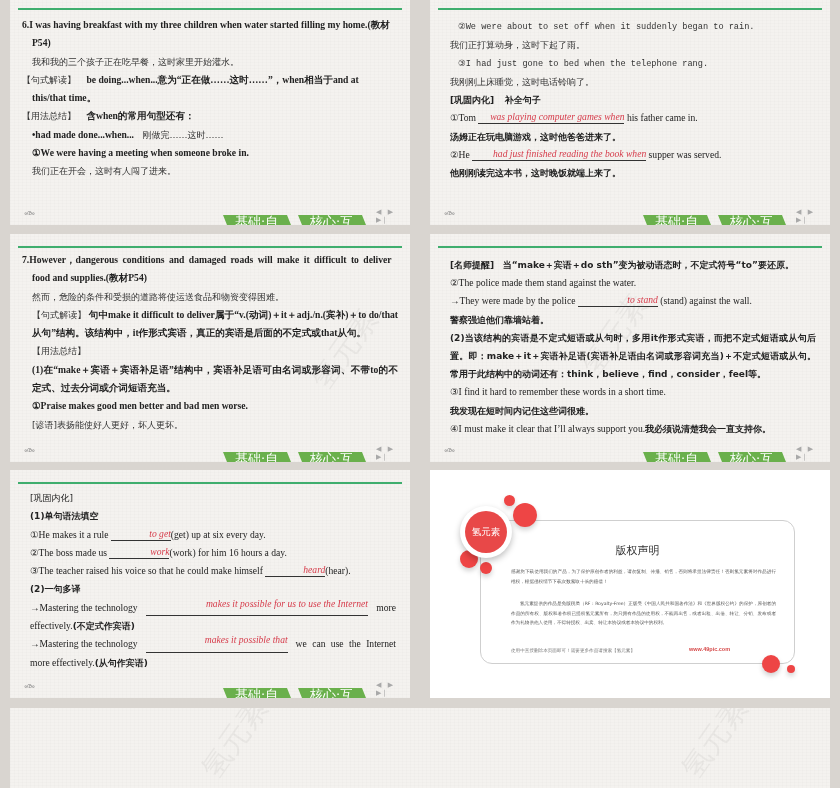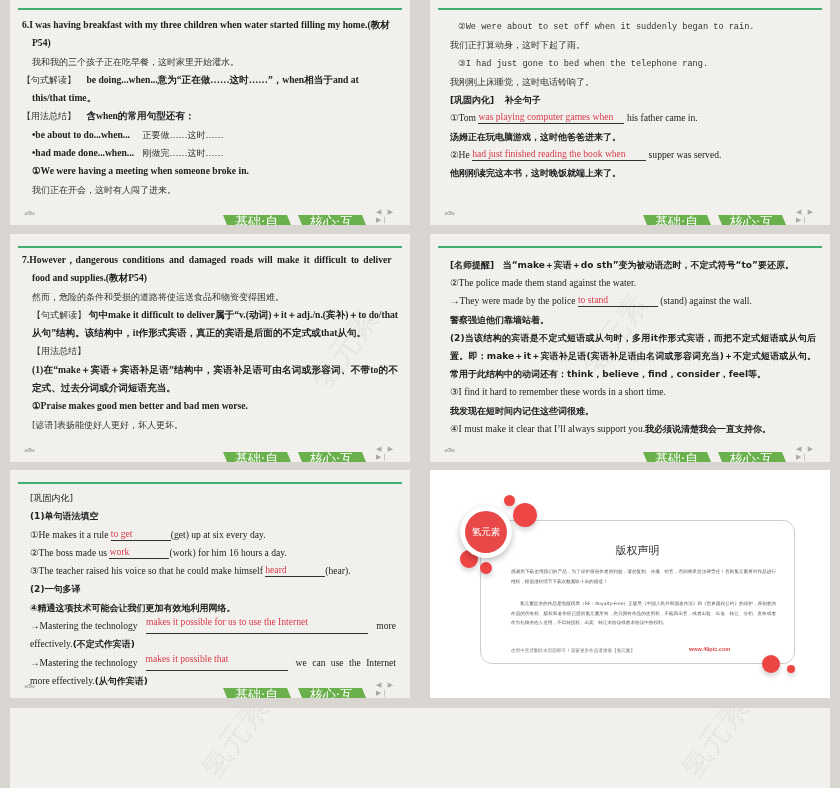--- a/index.html
+++ b/index.html
@@ -48,26 +48,27 @@
   .wrap { white-space: normal; text-align: justify; }
   .indent { padding-left: 10px; }
   .zh { font-family: "DejaVu Sans", sans-serif; font-size: 9px; color: #333; }
   .zhb { font-family: "DejaVu Sans", sans-serif; font-size: 9px; font-weight: bold; color: #222; }
   .mono { font-family: "Liberation Mono", "DejaVu Sans Mono", monospace; font-size: 8.6px; color: #333; margin-left: 8px; }
   .bold { font-weight: bold; }
 
   .blank {
     display: inline-block;
     border-bottom: 1px solid #333;
-    text-align: left;
+    text-align: right;
     color: #d63b4a;
     line-height: 12px;
     vertical-align: baseline;
     position: relative;
     top: -1px;
+    font-style: italic;
   }
 
   .footer {
     position: absolute; left: 0; right: 0; bottom: 4px; height: 14px;
   }
   .footer .logo {
     position: absolute; left: 14px; top: 2px; font-size: 7px; color: #888;
     font-family: "DejaVu Sans", sans-serif;
   }
   .navbtn {
@@ -147,24 +148,20 @@
     <div class="line">
       <span class="zh">【句式解读】</span>
       <span class="bold" style="margin-left:8px">be doing...when...意为“正在做……这时……”，when相当于and at</span>
     </div>
     <div class="line bold indent">this/that time。</div>
     <div class="line">
       <span class="zh">【用法总结】</span>
       <span class="bold" style="margin-left:8px">含when的常用句型还有：</span>
     </div>
     <div class="line indent">
-      <span class="bold">•be about to do...when...</span>
-      <span class="zh" style="margin-left:10px">正要做……这时……</span>
-    </div>
-    <div class="line indent">
       <span class="bold">•had made done...when...</span>
       <span class="zh" style="margin-left:6px">刚做完……这时……</span>
     </div>
     <div class="line indent bold">①We were having a meeting when someone broke in.</div>
     <div class="line indent zh">我们正在开会，这时有人闯了进来。</div>
   </div>
   <div class="footer">
     <span class="logo">ൟ</span>
     <div class="navbtn nav1">基础·自主学习</div>
     <div class="navbtn nav2">核心·互动探究</div>
@@ -285,21 +282,20 @@
     </div>
     <div class="line">
       <span>②The boss made us</span>
       <span class="blank" style="width:60px">work</span><span>(work) for him 16 hours a day.</span>
     </div>
     <div class="line">
       <span>③The teacher raised his voice so that he could make himself</span>
       <span class="blank" style="width:60px">heard</span><span>(hear).</span>
     </div>
     <div class="line zhb">(2)一句多译</div>
-    <div class="line zhb">④精通这项技术可能会让我们更加有效地利用网络。</div>
     <div class="line" style="display:flex; justify-content:space-between">
       <span>→Mastering the technology</span>
       <span class="blank" style="width:222px">makes it possible for us to use the Internet</span>
       <span>more</span>
     </div>
     <div class="line">
       <span>effectively.</span><span class="zhb">(不定式作宾语)</span>
     </div>
     <div class="line" style="display:flex; justify-content:space-between">
       <span>→Mastering the technology</span>

